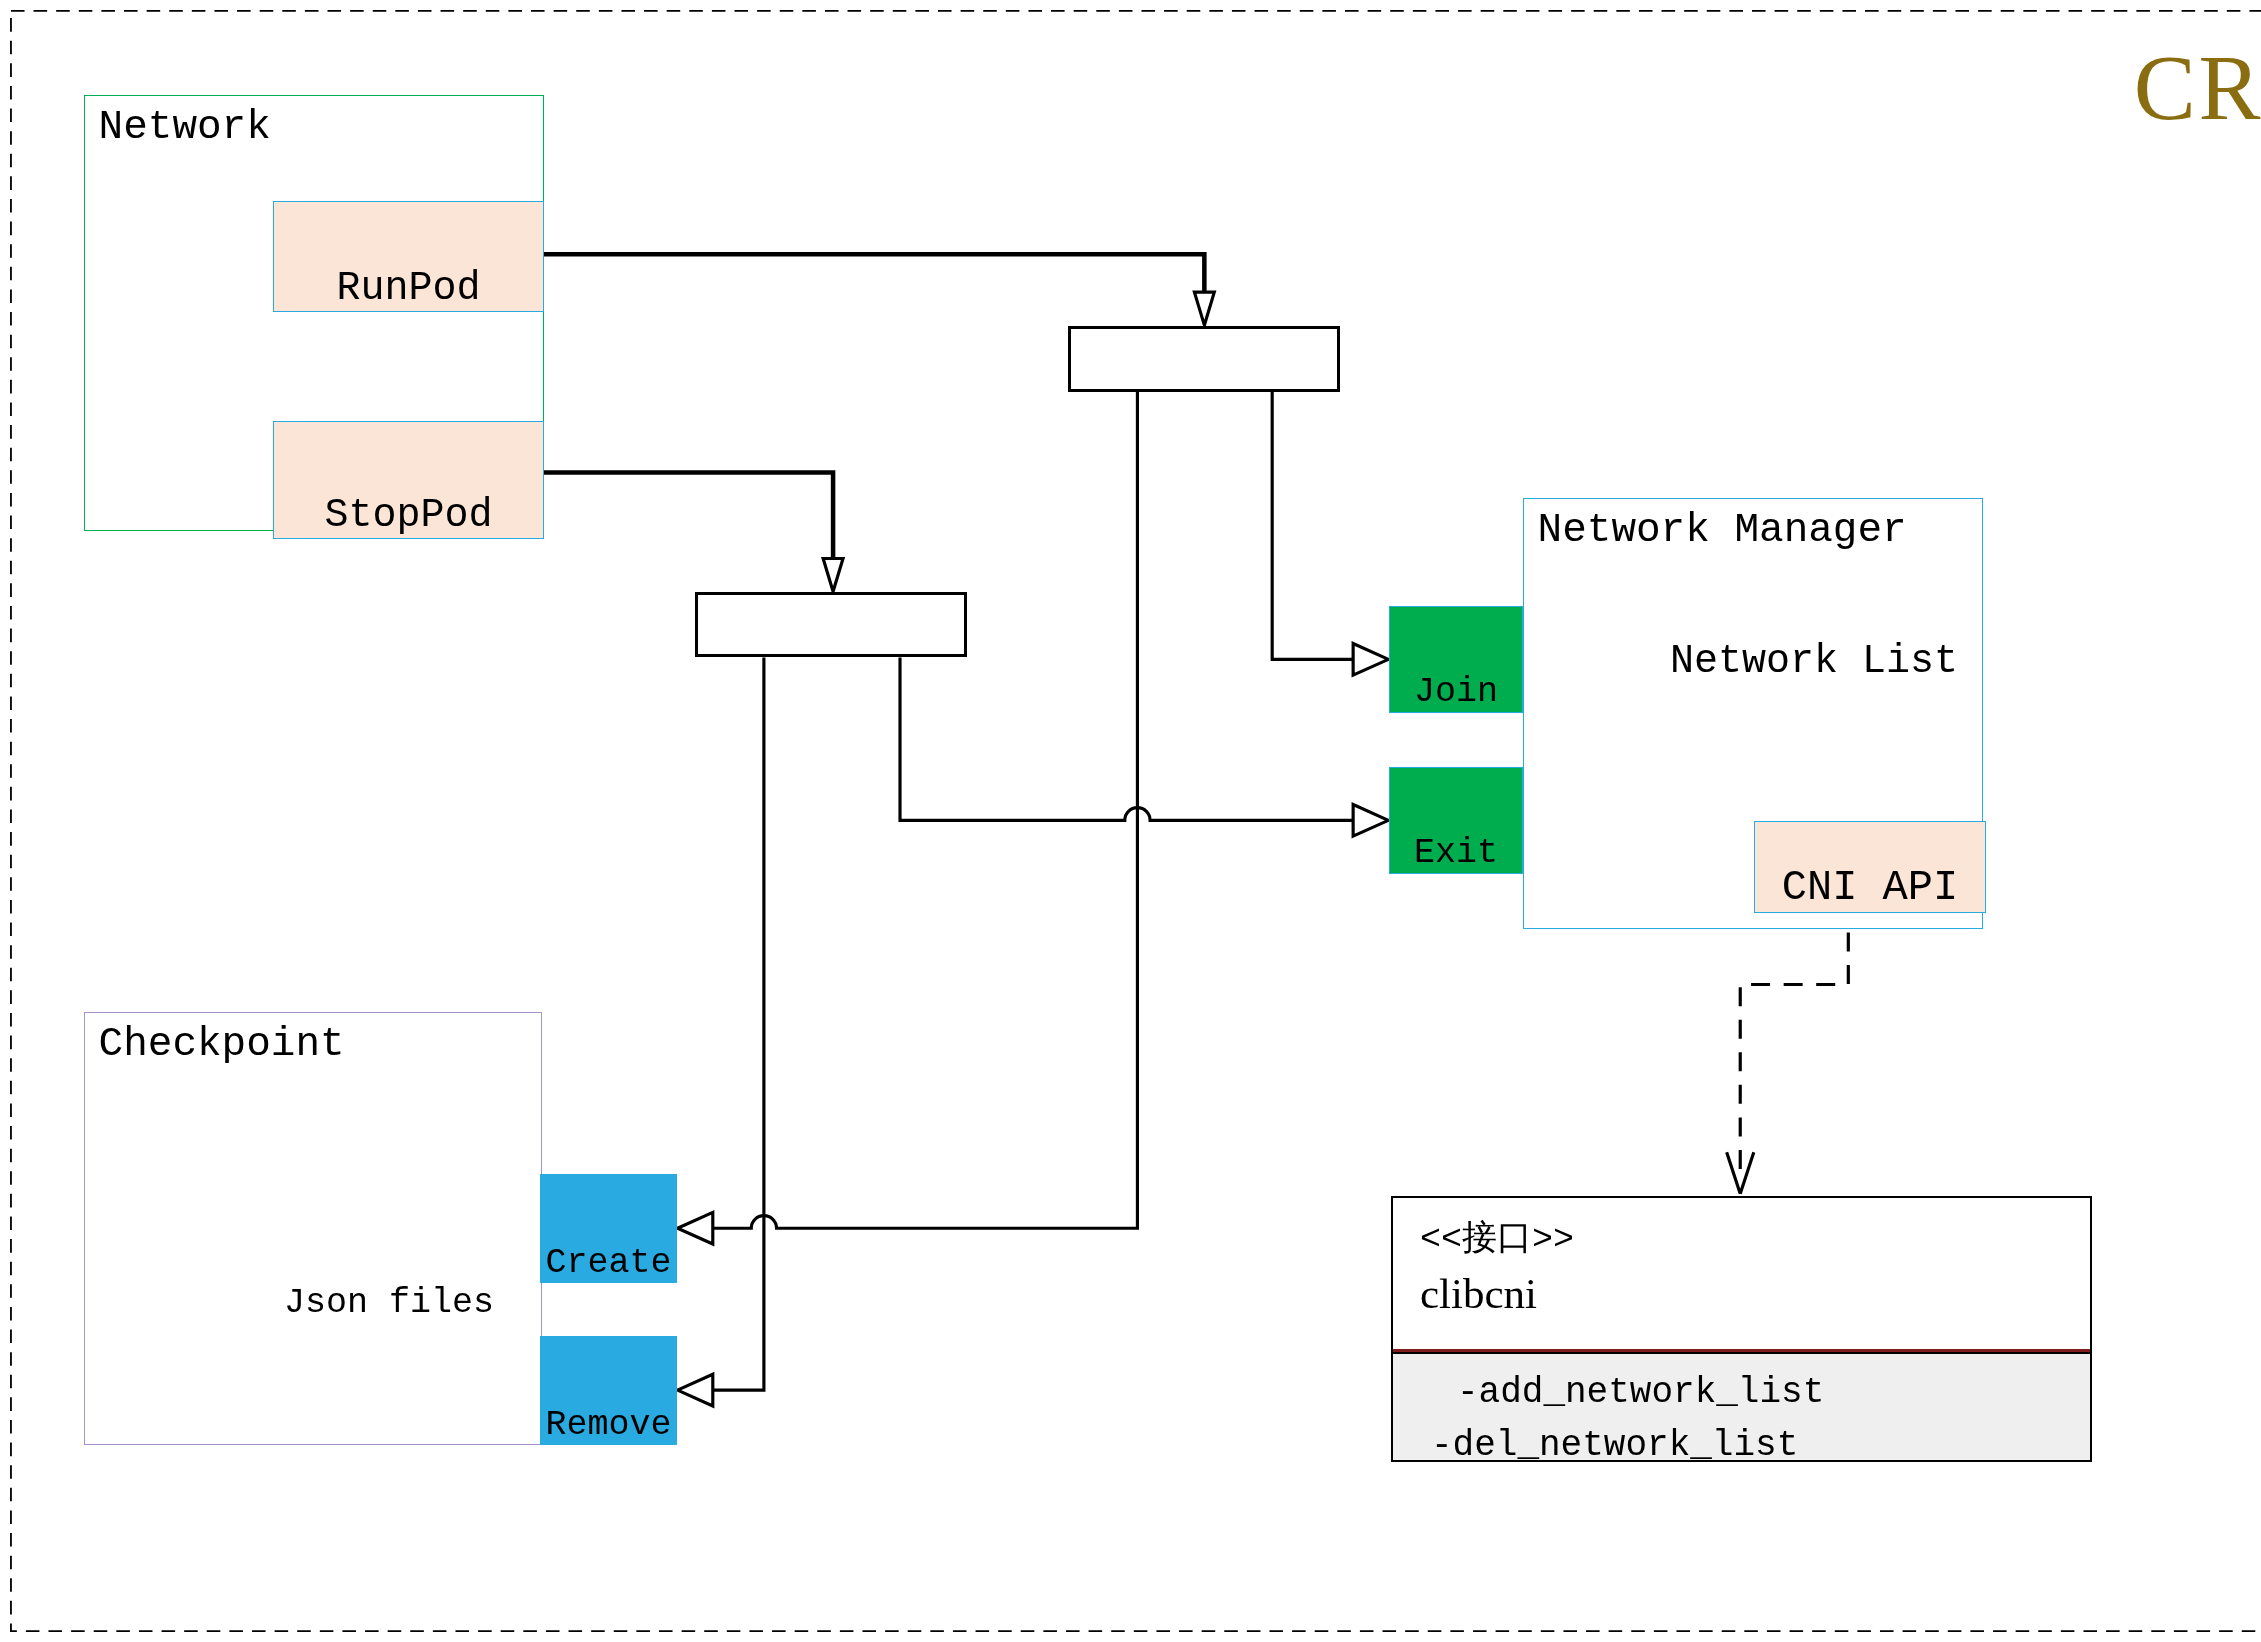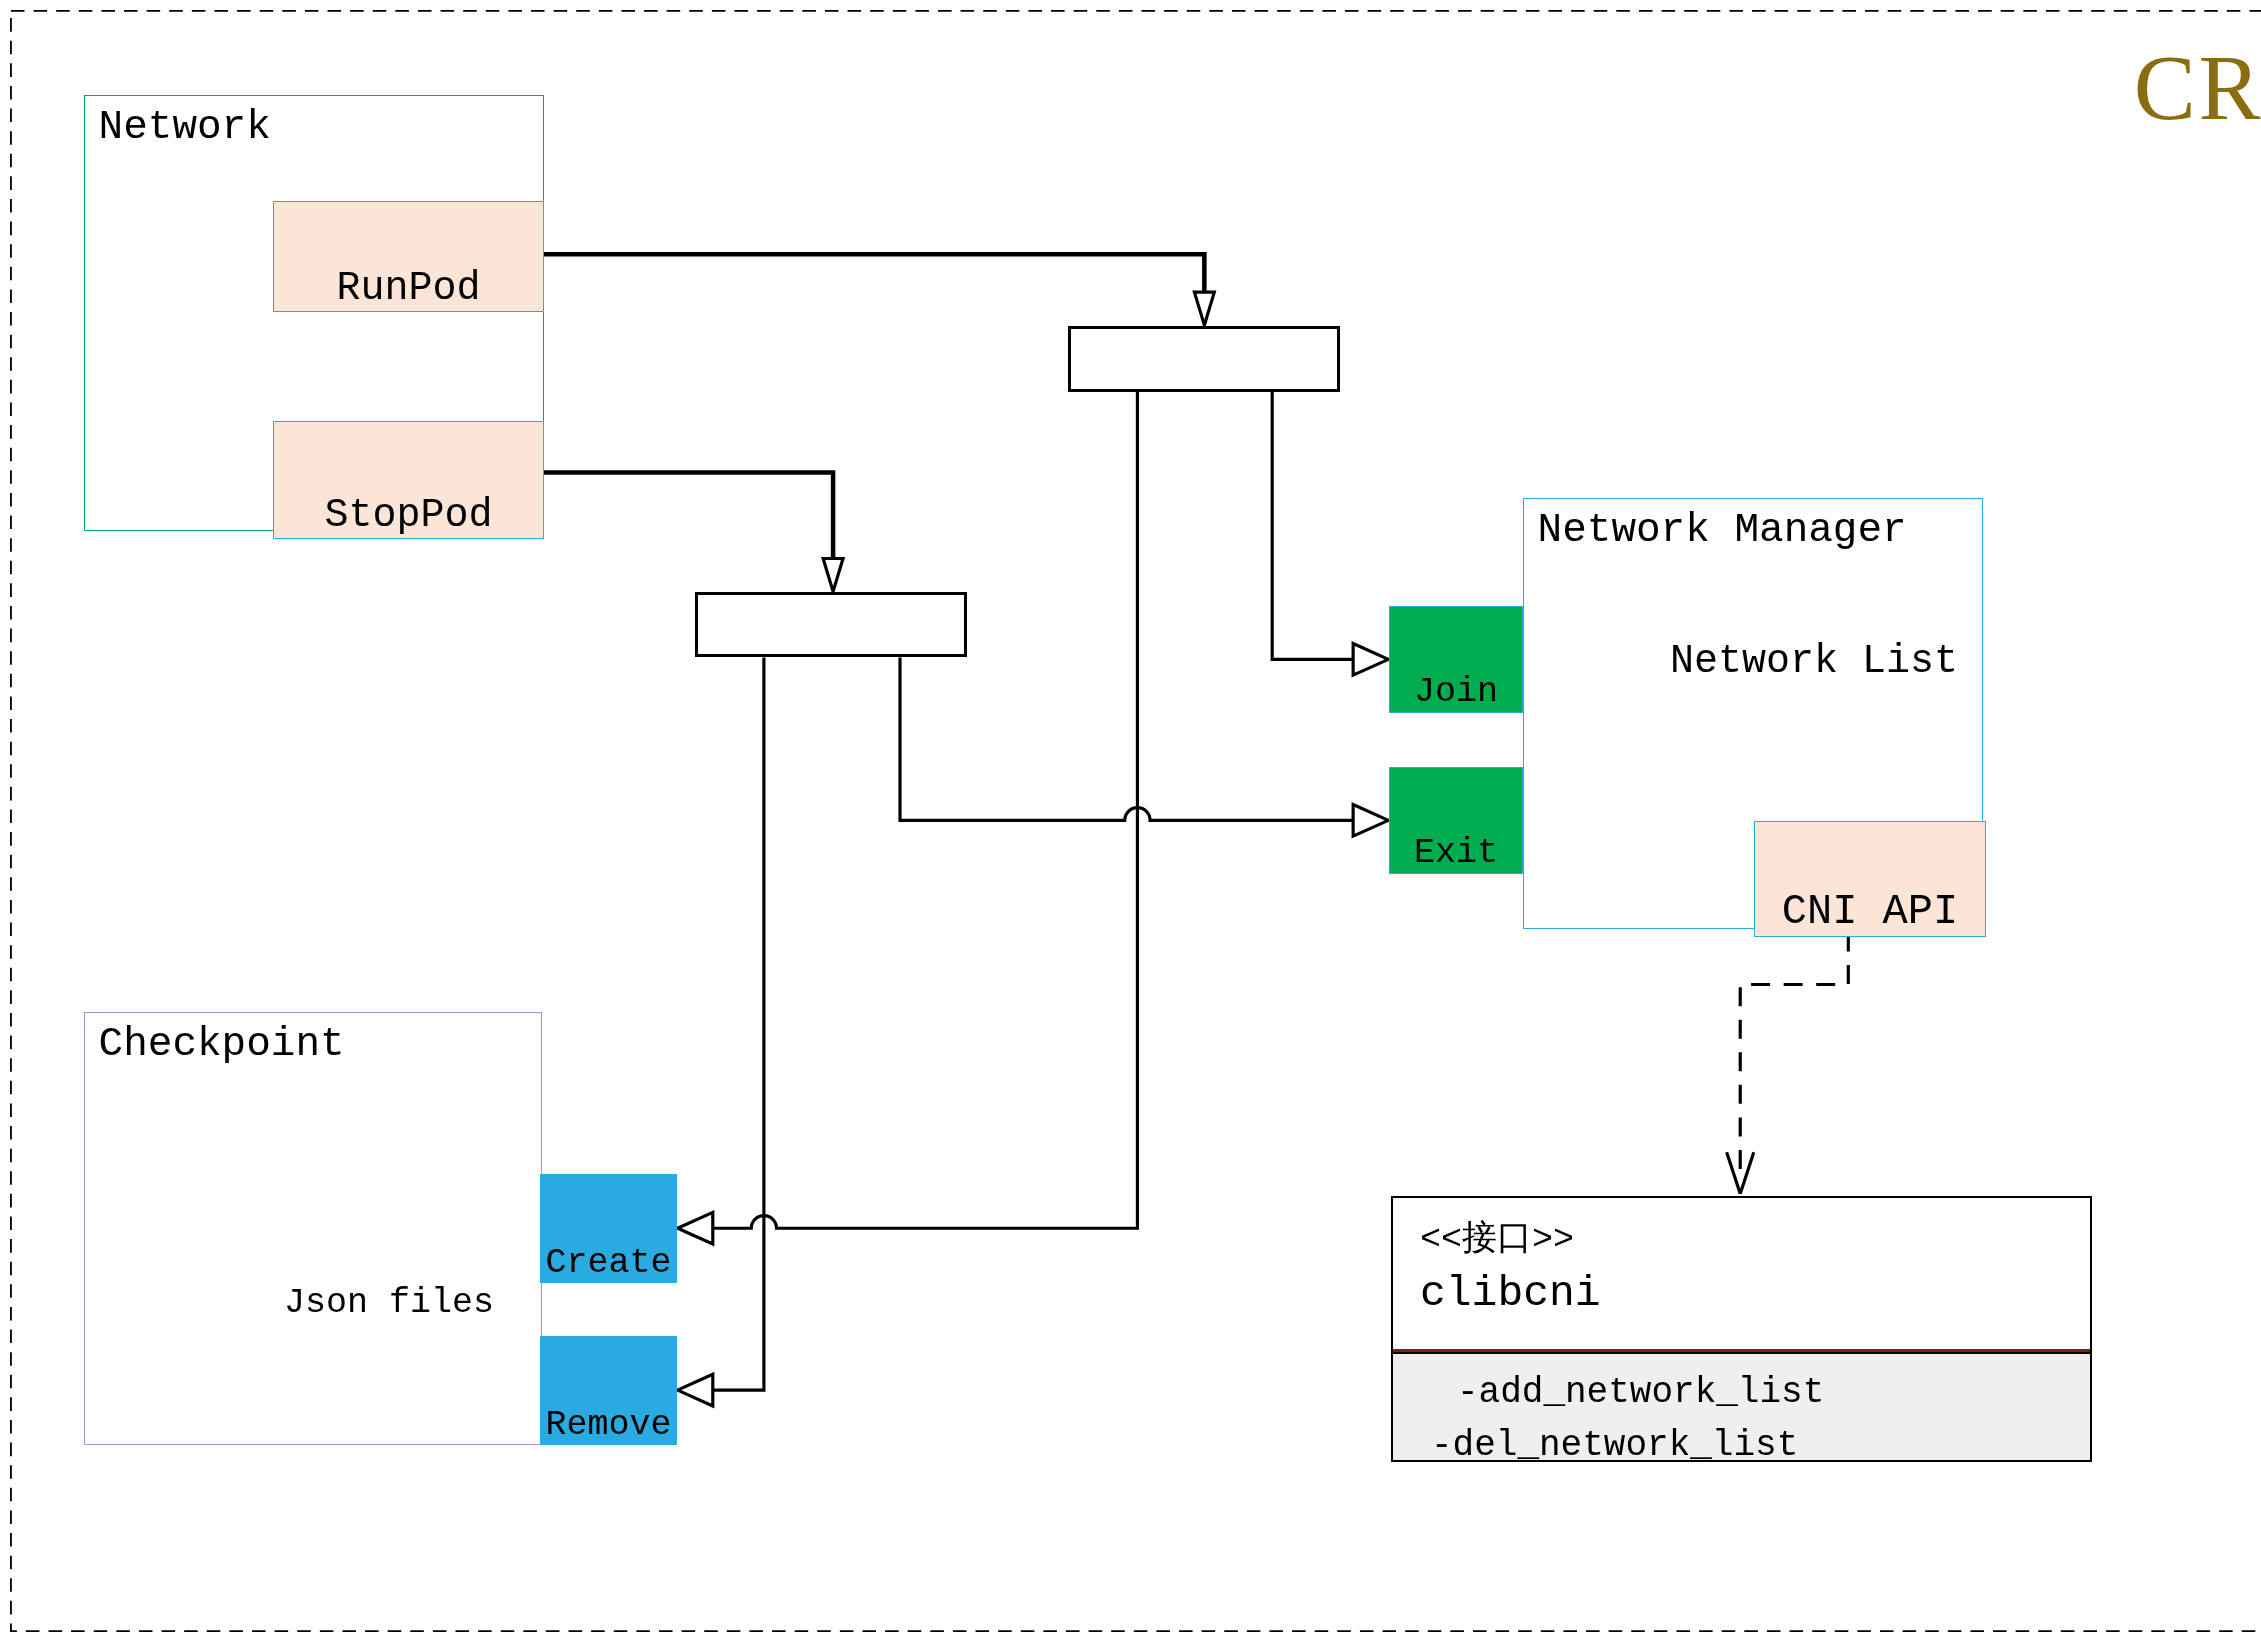--- a/index.html
+++ b/index.html
@@ -21,21 +21,21 @@
   .nm-frame{border-color:#29ABE2;}
   .cp-frame{border-color:#A593C9;}
   
   .peach{background:#FBE5D6;border:1.4px solid #29ABE2;font-size:40px;}
   .green{background:#00AD4E;border:1.4px solid #29ABE2;font-size:35px;}
   .blue{background:#29ABE2;font-size:35px;}
   
   .uml{border:2.7px solid #000;background:#7f1d1d;}
   .uml-header{position:absolute;left:0;top:0;right:0;height:151px;background:#ffffff;}
   .uml-stereotype{position:absolute;left:27px;top:16.3px;font-size:35px;}
-  .uml-name{position:absolute;left:27px;top:71px;font-size:43px;}
+  .uml-name{position:absolute;left:27px;top:71px;font-size:43px;font-family:Liberation Serif, serif;}
   .uml-methods{position:absolute;left:0;top:154px;right:0;bottom:0;background:#EFEFEF;}
   .uml-method{position:absolute;left:38px;font-size:36px;white-space:nowrap;}
   .label{white-space:nowrap;}
   #cri{
     position:absolute;right:38px;top:34px;
     font-family:"Liberation Serif","DejaVu Serif",serif;
     font-size:93px;color:#8A6D10;letter-spacing:2.7px;
   }
 </style>
 </head>
@@ -113,21 +113,21 @@
   <div class="abs frame nm-frame" style="left:1523px;top:498px;width:460px;height:431px;">
     <div class="frame-title label">Network Manager</div>
   </div>
   <div class="abs label" style="left:1670px;top:639px;font-size:40px;">Network List</div>
   <div class="abs center green label" style="left:1389px;top:606px;width:134px;height:107px;">
     <span>Join</span>
   </div>
   <div class="abs center green label" style="left:1389px;top:767px;width:134px;height:107px;">
     <span>Exit</span>
   </div>
-  <div class="abs center peach label" style="left:1754px;top:821px;width:232px;height:116px;font-size:42px;">
+  <div class="abs center peach label" style="left:1754px;top:821px;width:232px;height:92px;font-size:42px;">
     <span>CNI API</span>
   </div>
 
   <div class="abs frame cp-frame" style="left:84px;top:1012px;width:458px;height:433px;">
     <div class="frame-title label">Checkpoint</div>
   </div>
   <div class="abs label" style="left:284px;top:1283px;font-size:35px;">Json files</div>
   <div class="abs center blue label" style="left:540px;top:1336px;width:137px;height:109px;">
     <span>Remove</span>
   </div>

